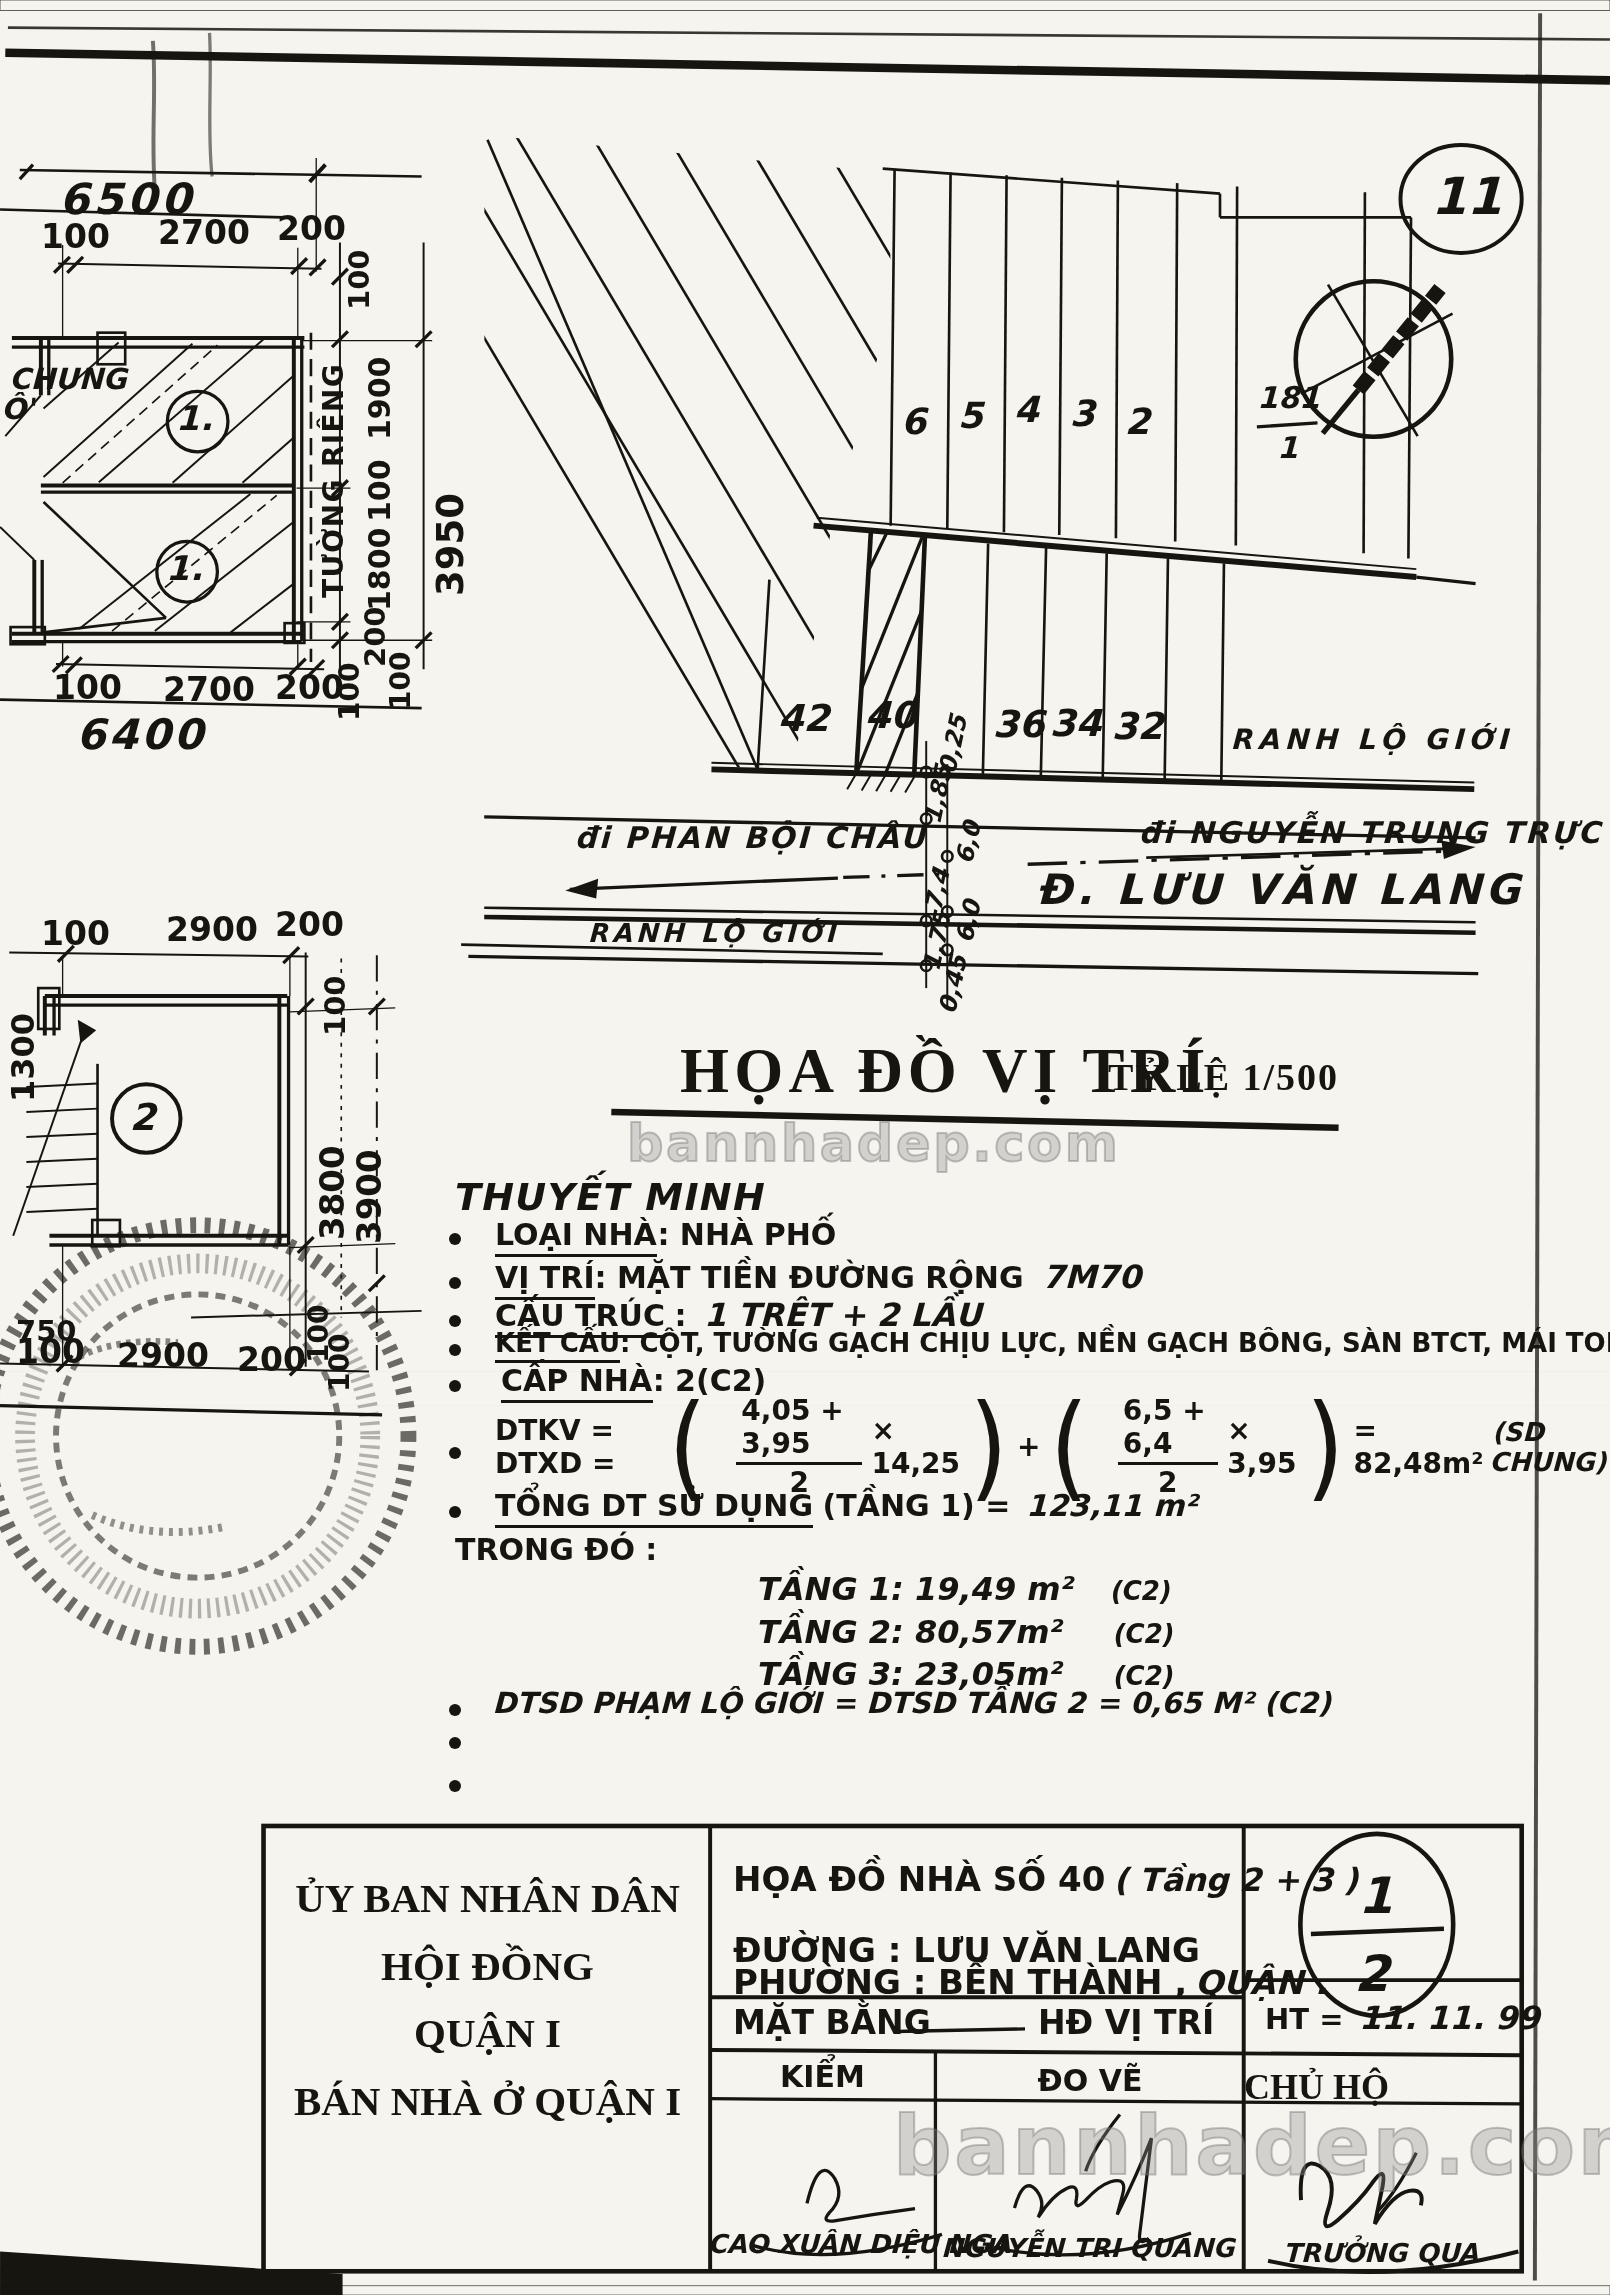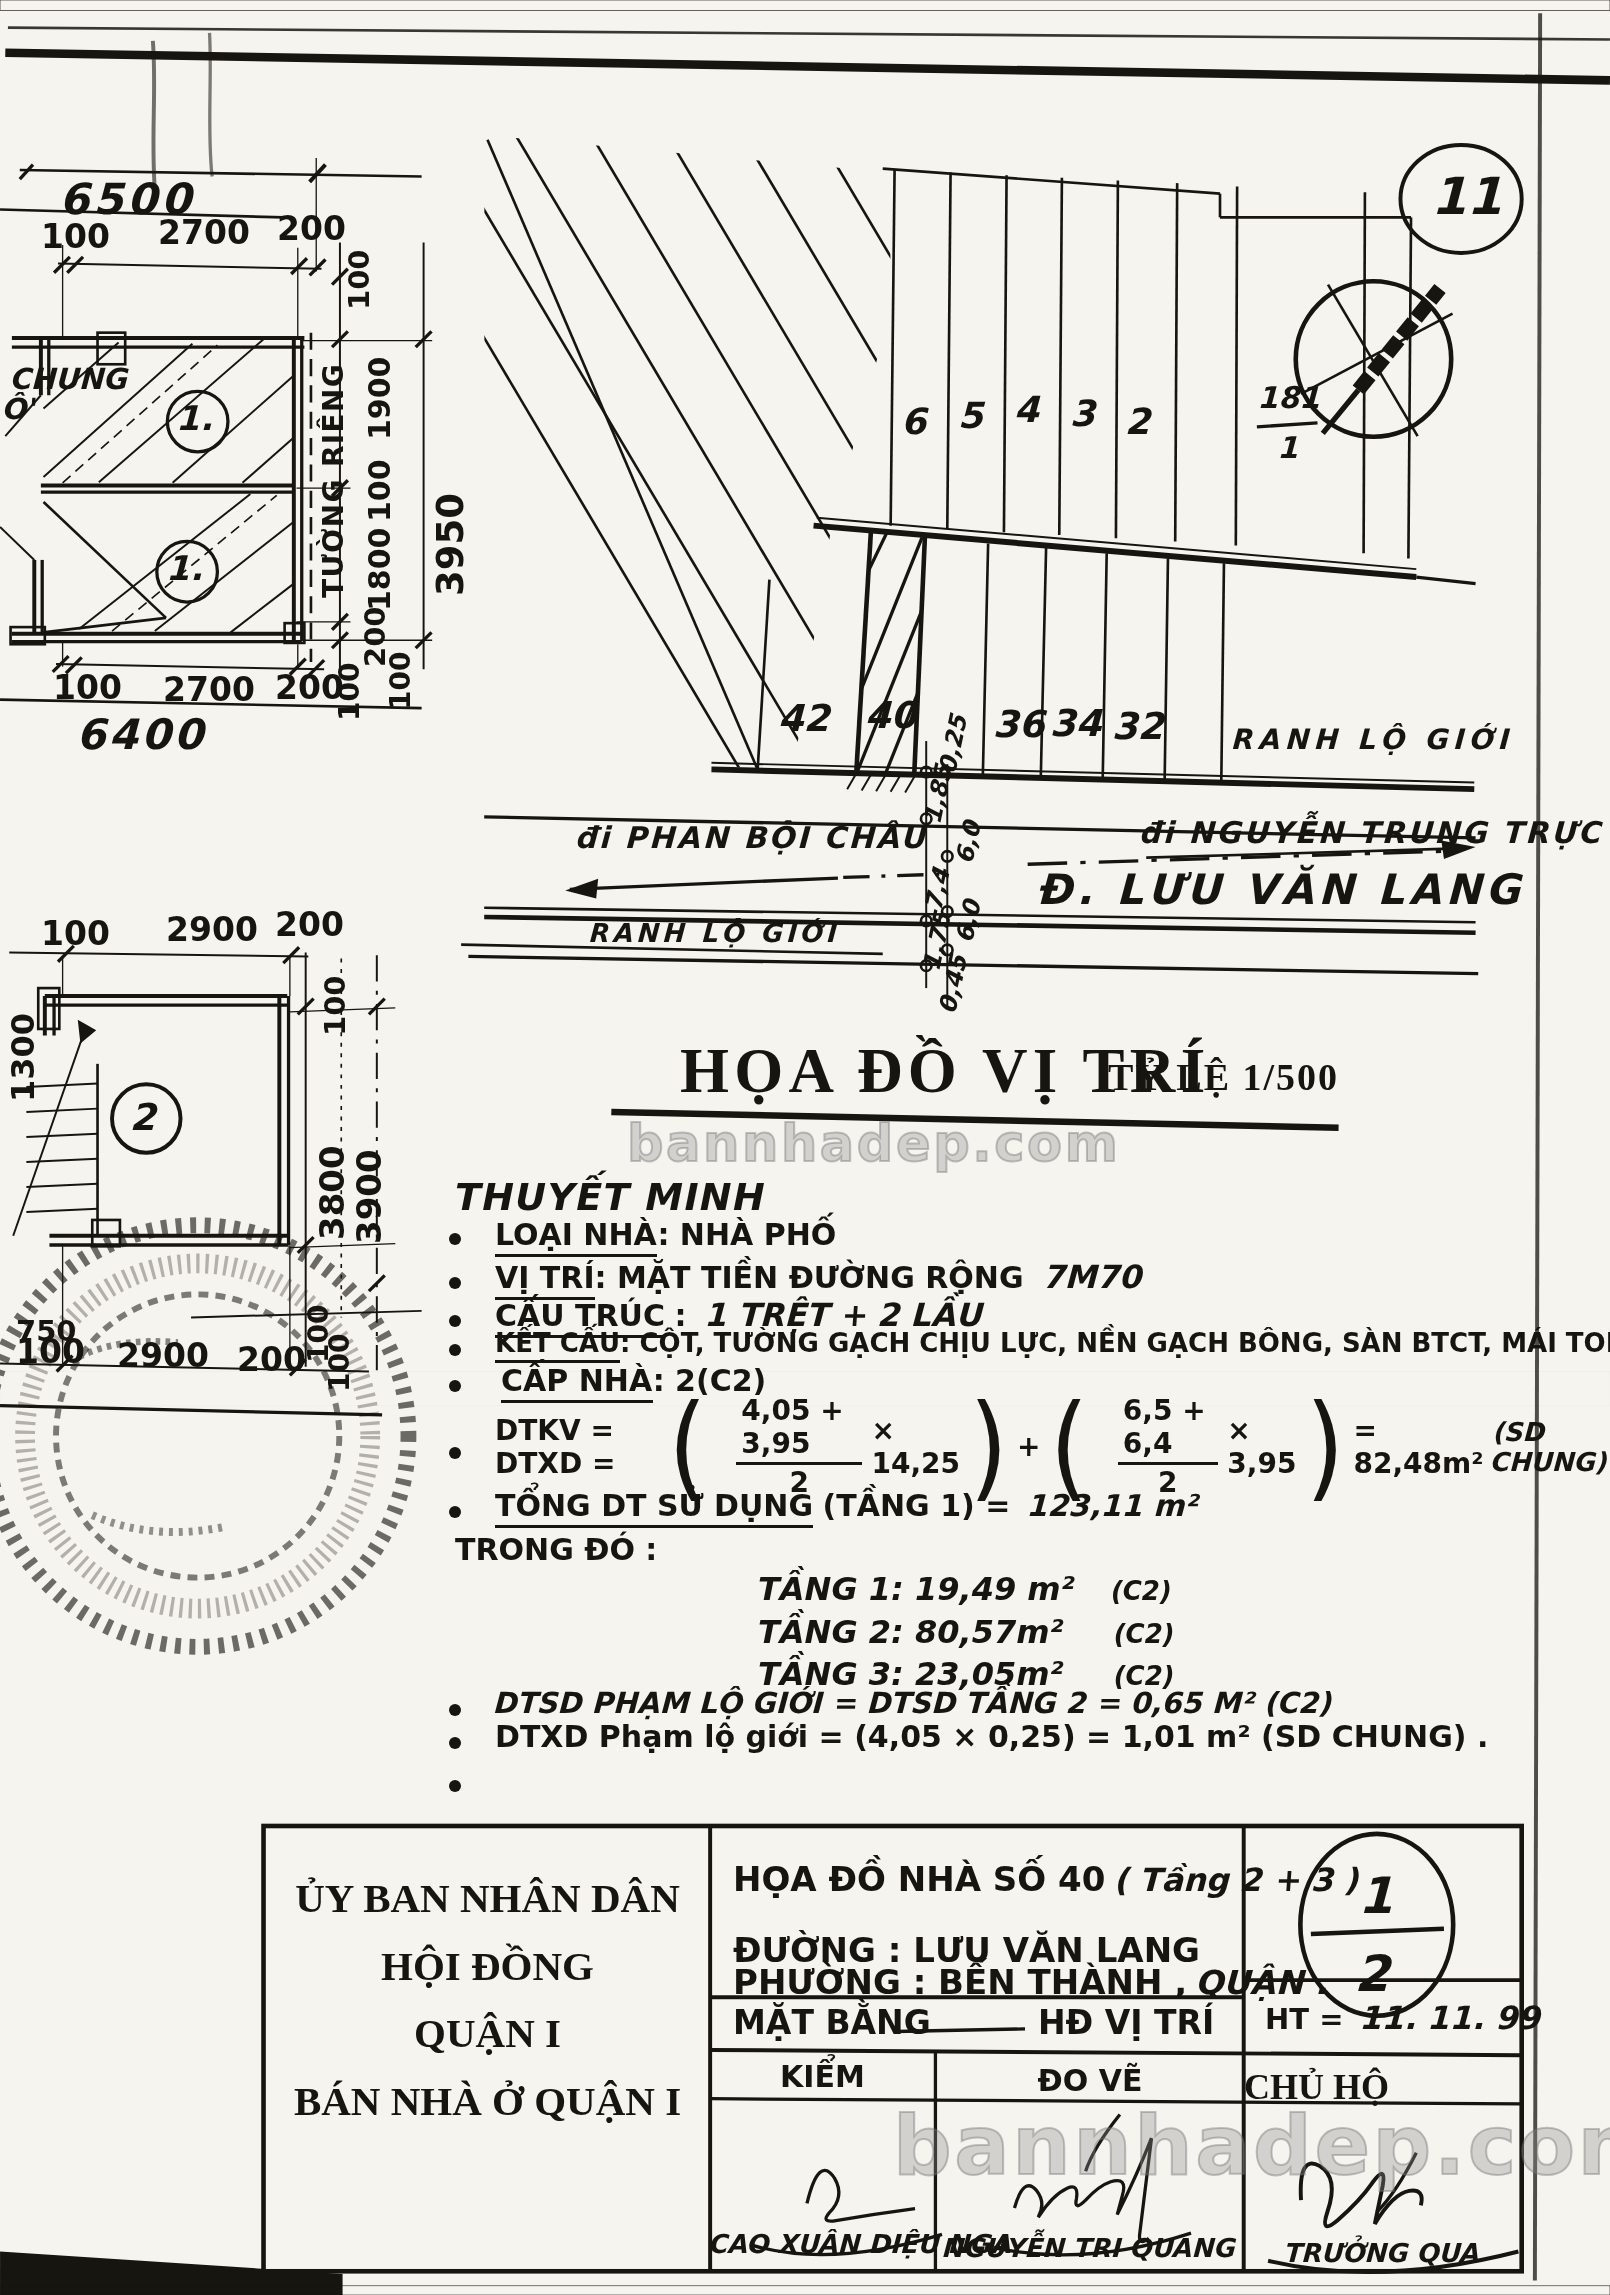--- a/index.html
+++ b/index.html
@@ -450,21 +450,20 @@
   </div>
   <div class="lbl" style="left:758px;top:1658px;font-size:32px;">
     <span class="hw">TẦNG 3: 23,05m²</span>
     <span class="hw" style="margin-left:40px;font-size:26px;">(C2)</span>
   </div>
 
   <div class="dot" style="left:449px;top:1704px;"></div>
   <div class="lbl hw" style="left:495px;top:1688px;font-size:29px;">DTSD PHẠM LỘ GIỚI = DTSD TẦNG 2 = 0,65 M² (C2)</div>
 
   <div class="dot" style="left:449px;top:1737px;"></div>
-  <div class="lbl hp" style="left:495px;top:1721px;font-size:30px;">DTXD Phạm lộ giới = (4,05 × 0,25) = 1,01 m²  (SD CHUNG) .</div>
 
   <div class="dot" style="left:449px;top:1780px;"></div>
 
   <div class="lbl ser" style="left:264px;top:1865px;width:447px;text-align:center;font-size:41px;line-height:1.65;">
     <div>ỦY BAN NHÂN DÂN</div>
     <div>HỘI ĐỒNG</div>
     <div>QUẬN I</div>
     <div>BÁN NHÀ Ở QUẬN I</div>
   </div>
 

